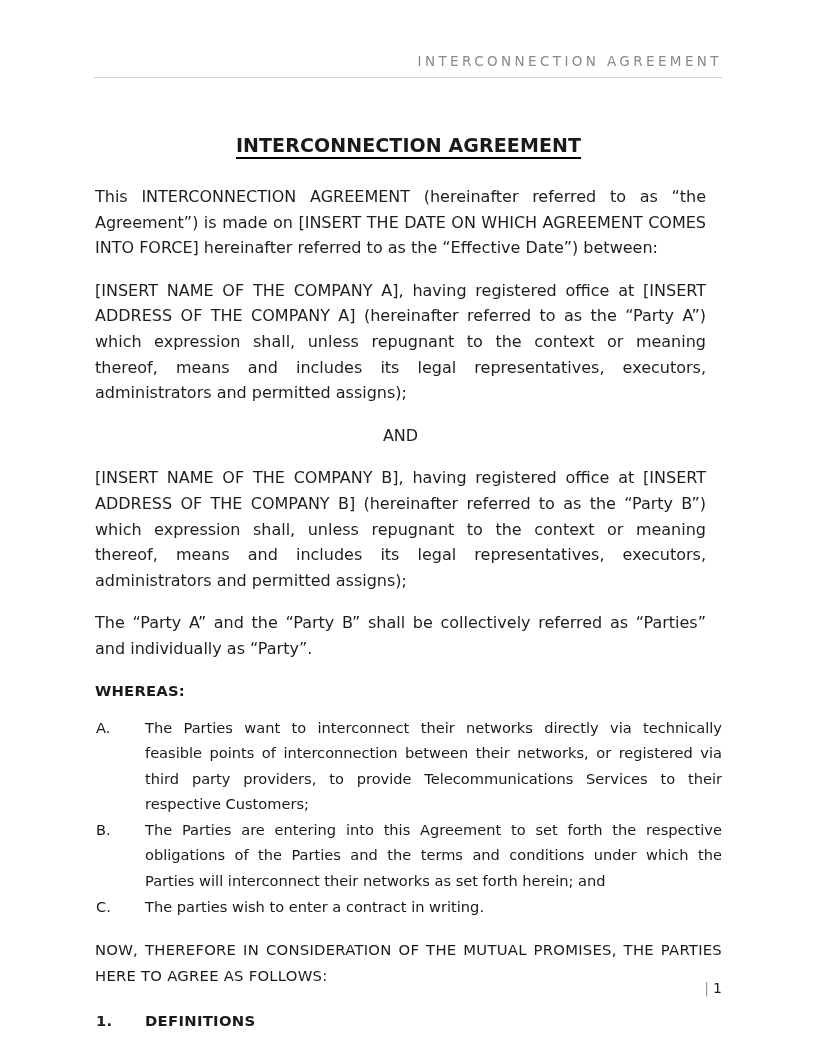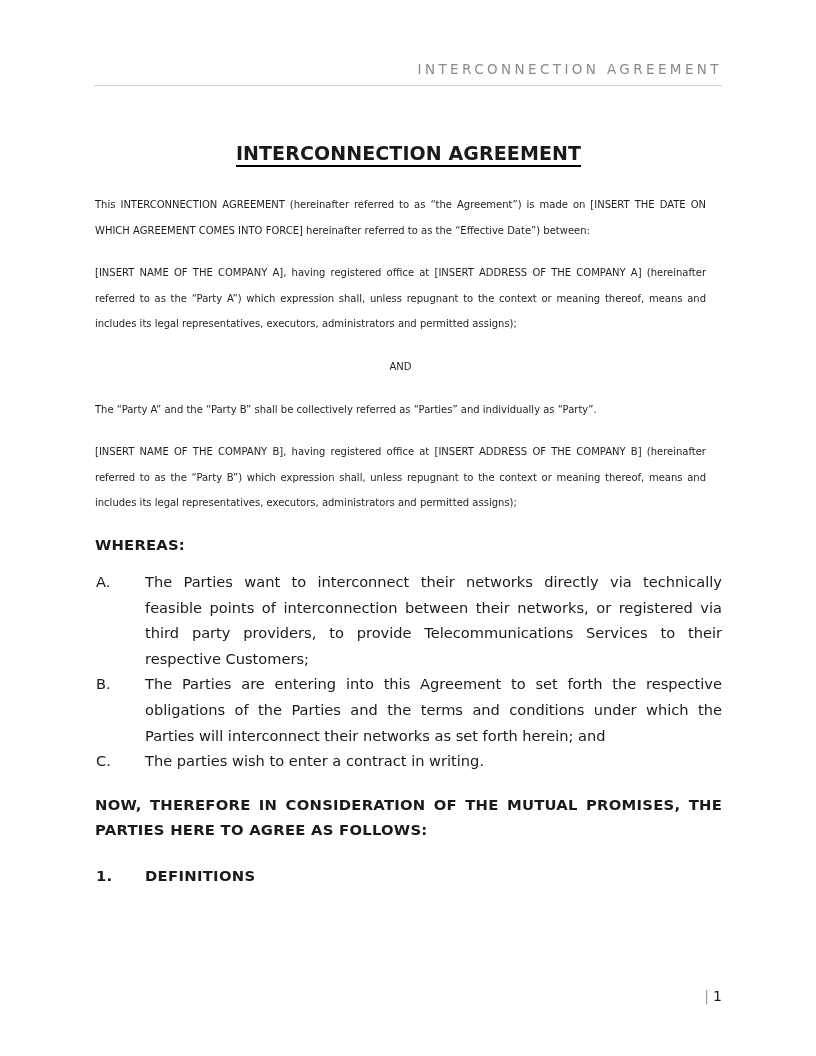--- a/index.html
+++ b/index.html
@@ -11,21 +11,21 @@
     width: 816px;
     height: 1056px;
     font-family: "DejaVu Sans", "Liberation Sans", sans-serif;
     color: #1a1a1a;
     position: relative;
     overflow: hidden;
   }
   .page {
     position: absolute;
     left: 0;
-    top: 16px;
+    top: 8px;
     width: 816px;
     height: 800px;
     background: #ffffff;
   }
 
   
   .header {
     position: absolute;
     left: 94px;
     top: 44px;
@@ -63,21 +63,21 @@
     margin: 0 0 26px 0;
     line-height: 26px;
   }
   .doc-title span {
     border-bottom: 2px solid #000;
     padding-bottom: 1px;
   }
 
   p.body-para {
     margin: 0 16px 17px 0;
-    font-size: 10px;
+    font-size: 16px;
     line-height: 25.6px;
     text-align: justify;
     text-justify: inter-word;
     color: #1e1e1e;
   }
   p.body-para.plain {
     text-align: center;
   }
 
   .section-head {
@@ -107,21 +107,21 @@
     left: 1px;
     top: 0;
     width: 44px;
     text-align: left;
     font-size: 14.6px;
   }
 
   .bold-block {
     margin: 0 0 20px 0;
     font-size: 14.8px;
-    font-weight: bold;
+    font-weight: normal;
     line-height: 25.6px;
     text-align: justify;
     text-justify: inter-word;
     letter-spacing: 0.25px;
   }
 
   .numbered-head {
     position: relative;
     padding-left: 50px;
     font-size: 14.8px;
@@ -168,23 +168,23 @@
     <h1 class="doc-title">
       <span>INTERCONNECTION AGREEMENT</span>
     </h1>
 
     <p class="body-para">This INTERCONNECTION AGREEMENT (hereinafter referred to as “the Agreement”) is made on [INSERT THE DATE ON WHICH AGREEMENT COMES INTO FORCE] hereinafter referred to as the “Effective Date”) between:</p>
 
     <p class="body-para">[INSERT NAME OF THE COMPANY A], having registered office at [INSERT ADDRESS OF THE COMPANY A] (hereinafter referred to as the “Party A”) which expression shall, unless repugnant to the context or meaning thereof, means and includes its legal representatives, executors, administrators and permitted assigns);</p>
 
     <p class="body-para plain">AND</p>
 
+    <p class="body-para">[INSERT NAME OF THE COMPANY B], having registered office at [INSERT ADDRESS OF THE COMPANY B] (hereinafter referred to as the “Party B”) which expression shall, unless repugnant to the context or meaning thereof, means and includes its legal representatives, executors, administrators and permitted assigns);</p>
+
     <p class="body-para">The “Party A” and the “Party B” shall be collectively referred as “Parties” and individually as “Party”.</p>
-
-    <p class="body-para">[INSERT NAME OF THE COMPANY B], having registered office at [INSERT ADDRESS OF THE COMPANY B] (hereinafter referred to as the “Party B”) which expression shall, unless repugnant to the context or meaning thereof, means and includes its legal representatives, executors, administrators and permitted assigns);</p>
 
     <p class="section-head">WHEREAS:</p>
 
     <ol class="alpha-list">
       <li>
         <span class="marker">A.</span>
         <span>The Parties want to interconnect their networks directly via technically feasible points of interconnection between their networks, or registered via third party providers, to provide Telecommunications Services to their respective Customers;</span>
       </li>
       <li>
         <span class="marker">B.</span>

